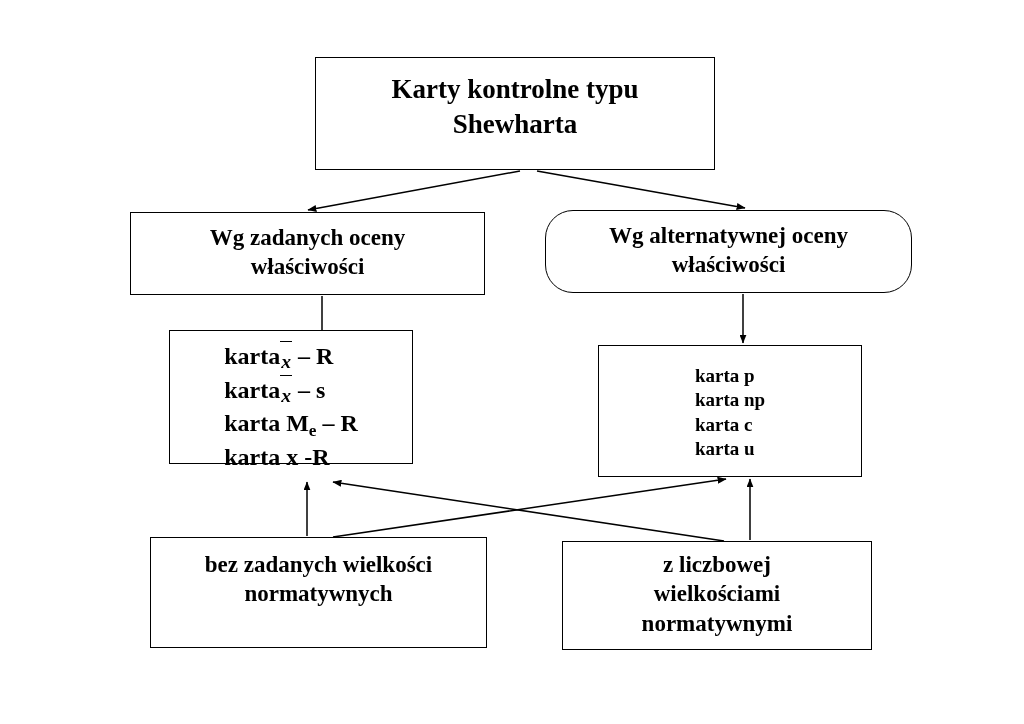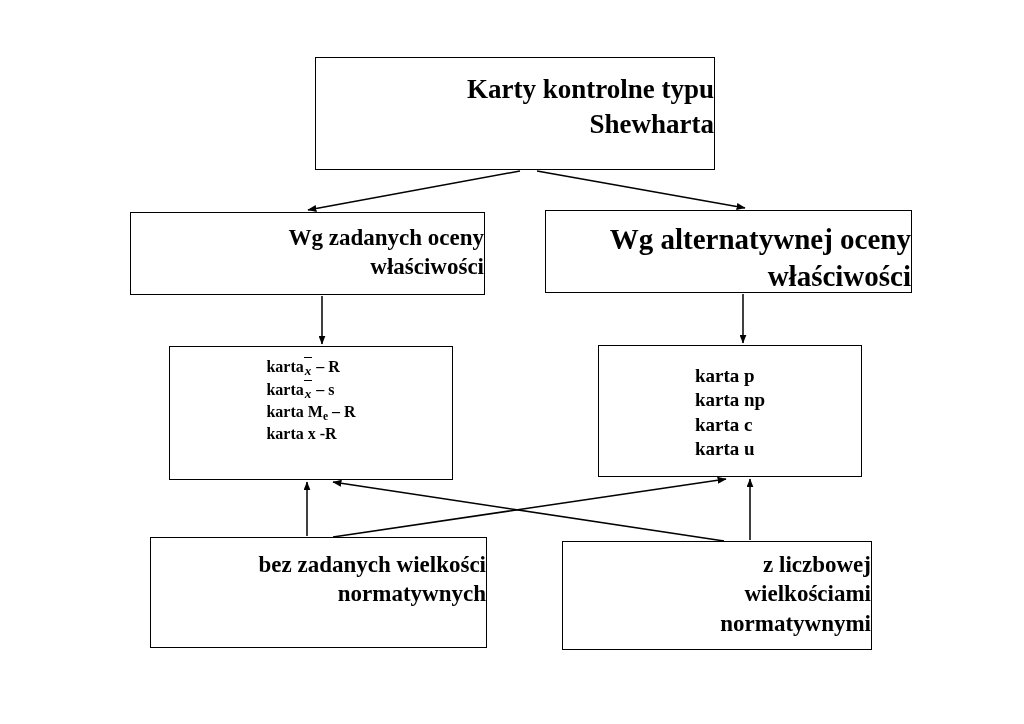--- a/index.html
+++ b/index.html
@@ -30,21 +30,21 @@
   .node-box {
     position: absolute;
     box-sizing: border-box;
     border: 1.6px solid #000000;
     background: #ffffff;
     font-weight: bold;
     line-height: 1.28;
     color: #000000;
   }
   .node-box.center-text {
-    text-align: right;
+    text-align: center;
   }
   .box-inner {
     position: absolute;
     left: 0;
     right: 0;
   }
   .box-inner.top-aligned {
     top: 8px;
   }
   .list-wrap {
@@ -63,27 +63,28 @@
   #node-title .box-inner { top: 14px; }
 
   #node-numeric {
     left: 130px;  top: 212px;  width: 355px;  height: 83px;
     font-size: 23px;
   }
   #node-numeric .box-inner { top: 10px; }
 
   #node-alternative {
     left: 545px;  top: 210px;  width: 367px;  height: 83px;
-    font-size: 29px;
+    font-size: 23px;
+    border-radius: 28px;
   }
   #node-alternative .box-inner { top: 10px; }
 
   #node-numeric-charts {
-    left: 169px;  top: 346px;  width: 284px;  height: 134px;
-    font-size: 16px;
+    left: 169px;  top: 330px;  width: 244px;  height: 134px;
+    font-size: 24px;
   }
   #node-numeric-charts .box-inner { top: 10px; }
 
   #node-alternative-charts {
     left: 598px;  top: 345px;  width: 264px;  height: 132px;
     font-size: 19px;
   }
   #node-alternative-charts .box-inner { top: 10px; margin-top: 8px; }
 
   #node-without-spec {

